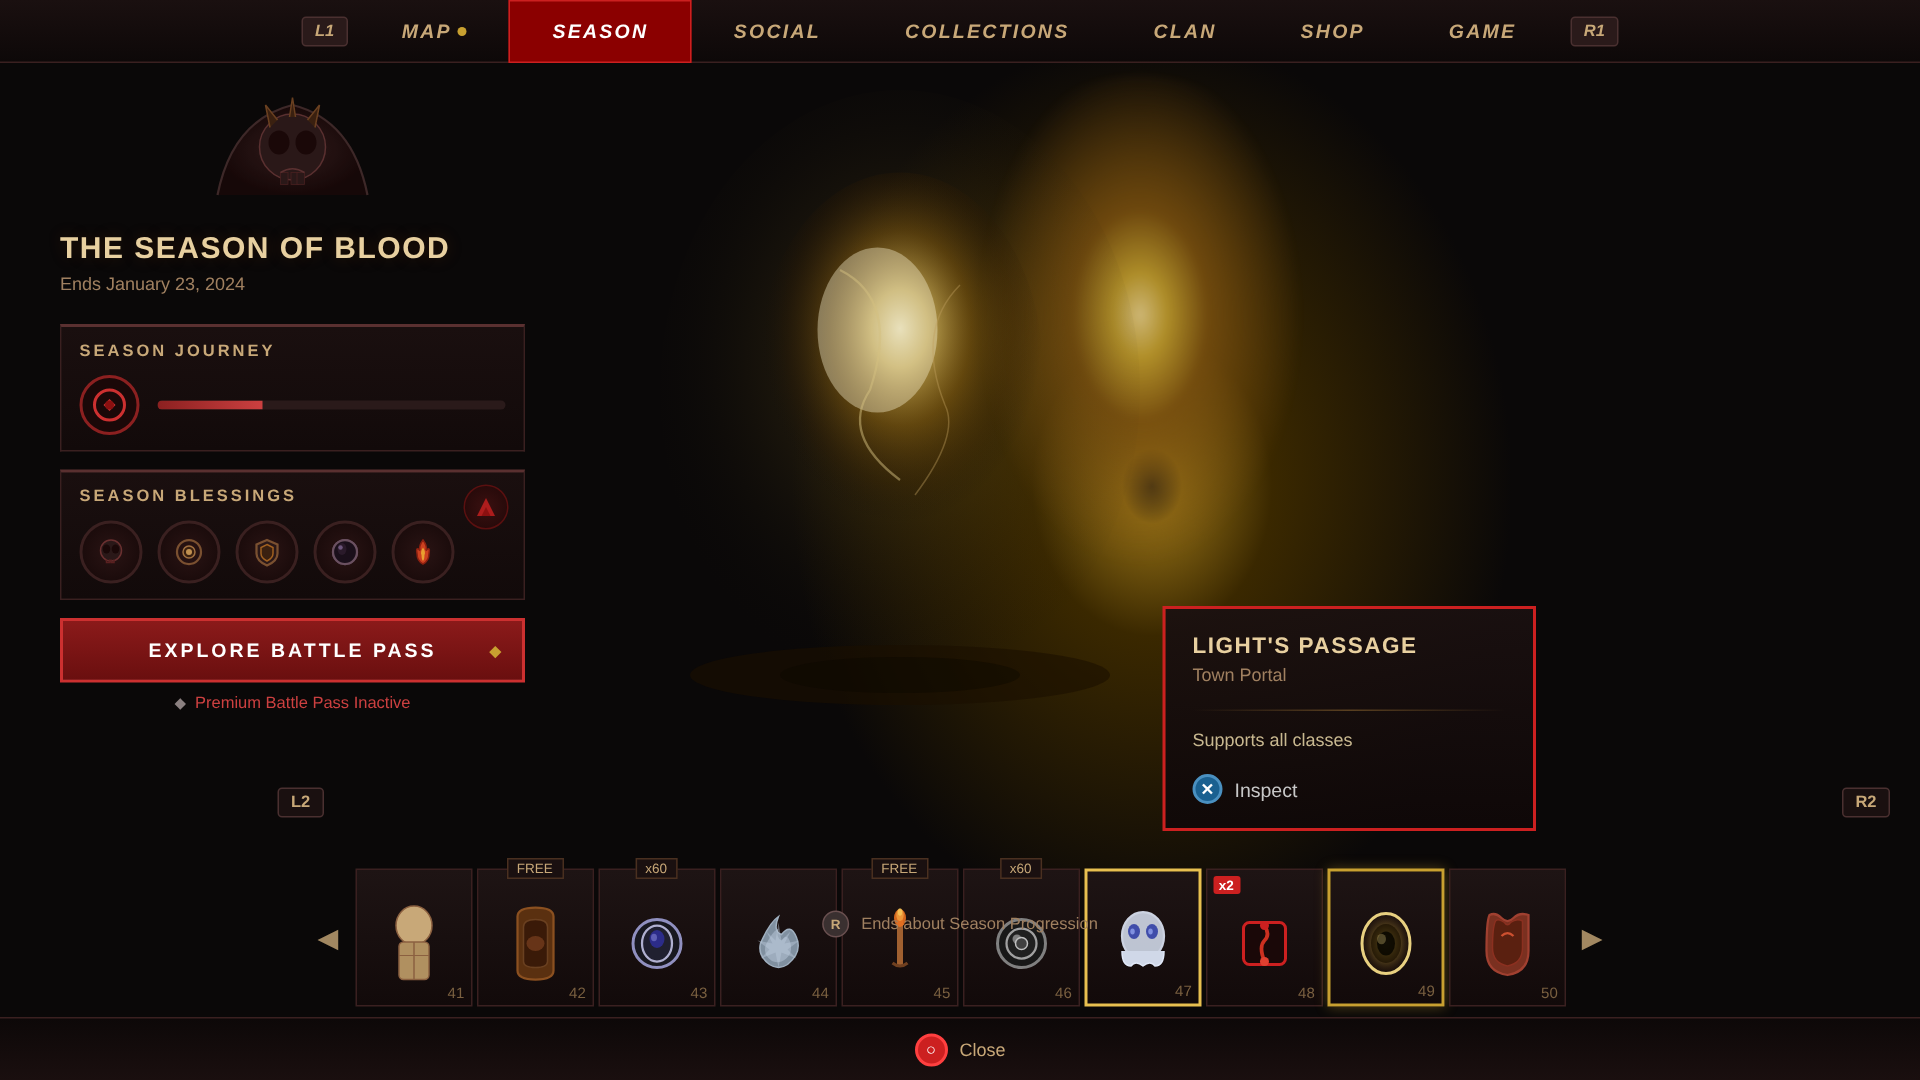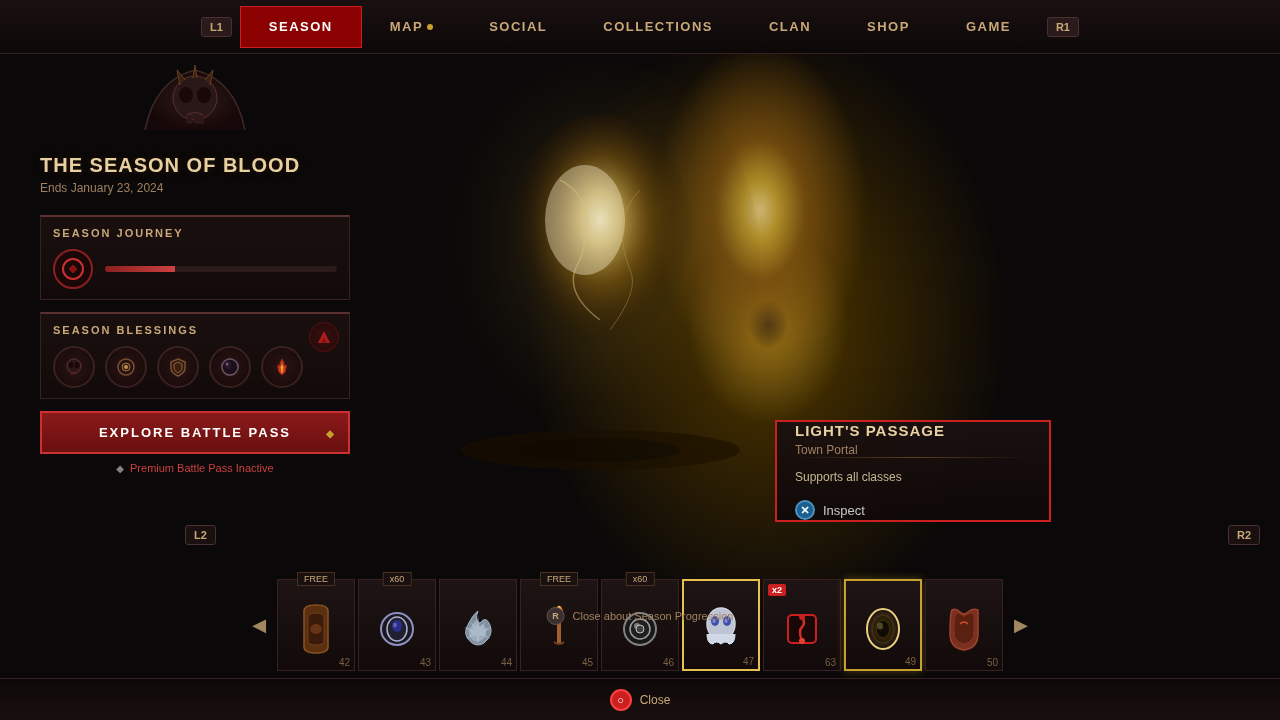--- a/index.html
+++ b/index.html
@@ -31,28 +31,29 @@
       filter: blur(2px);
       opacity: 0.85;
     }
 
     
     .nav-bar {
       position: absolute;
       top: 0;
       left: 0;
       right: 0;
-      height: 54px;
+      height: 42px;
       background: linear-gradient(to bottom, #1a1010, #0d0808);
       border-bottom: 1px solid #3a2020;
       display: flex;
       align-items: center;
       justify-content: center;
       gap: 0;
       z-index: 100;
+      font-style: italic;
     }
 
     .nav-item {
       padding: 0 28px;
       height: 42px;
       display: flex;
       align-items: center;
       color: #c8a878;
       font-size: 13px;
       font-weight: bold;
@@ -294,42 +295,42 @@
       display: flex;
       align-items: center;
       justify-content: center;
       font-size: 28px;
       padding-top: 8px;
     }
 
     
     .info-box {
       position: absolute;
-      top: 420px;
+      top: 404px;
       left: 775px;
-      width: 276px;
+      width: 249px;
       background: linear-gradient(to bottom, #1a1010ee, #0f0808ee);
       border: 2px solid #cc2020;
-      padding: 0 18px;
+      padding: 16px 18px;
       z-index: 200;
     }
 
     .info-title {
       color: #e8d0a0;
       font-size: 15px;
       font-weight: bold;
       letter-spacing: 1px;
       text-transform: uppercase;
       margin-bottom: 4px;
     }
 
     .info-subtitle {
       color: #a08060;
       font-size: 12px;
-      margin-bottom: 0;
+      margin-bottom: 16px;
     }
 
     .info-divider {
       height: 1px;
       background: linear-gradient(to right, transparent, #5a4020, transparent);
       margin-bottom: 12px;
     }
 
     .info-desc {
       color: #c8b890;
@@ -473,25 +474,25 @@
     <path d="M220 130 Q190 160 210 210 Q220 230 190 270" stroke="#c0a060" stroke-width="1" fill="none" opacity="0.4"></path>
 
     <ellipse cx="180" cy="390" rx="140" ry="20" fill="#1a0f00" opacity="0.6"></ellipse>
     <ellipse cx="180" cy="390" rx="80" ry="12" fill="#0a0800" opacity="0.4"></ellipse>
   </svg>
 </div>
 
 <div class="nav-bar">
   <div class="nav-button">L1</div>
 
-  <div class="nav-item active">SEASON</div>
   <div class="nav-item">
     <span>MAP</span>
     <span class="map-dot"></span>
   </div>
+  <div class="nav-item active">SEASON</div>
   <div class="nav-item">SOCIAL</div>
   <div class="nav-item">COLLECTIONS</div>
   <div class="nav-item">CLAN</div>
   <div class="nav-item">SHOP</div>
   <div class="nav-item">GAME</div>
 
   <div class="nav-button">R1</div>
 </div>
 
 <div class="left-panel">
@@ -622,20 +623,31 @@
   <div style="background:#1a1010; border:1px solid #4a3030; color:#c8a878; font-size:11px; font-weight:bold; padding:3px 8px; border-radius:3px;">L2</div>
 </div>
 
 <div style="position:absolute; right:20px; bottom:175px; z-index:50;">
   <div style="background:#1a1010; border:1px solid #4a3030; color:#c8a878; font-size:11px; font-weight:bold; padding:3px 8px; border-radius:3px;">R2</div>
 </div>
 
 <div class="item-bar">
   <div class="nav-arrow">◀</div>
 
+  <div class="item-card">
+    <div class="item-inner">
+      <svg width="40" height="55" viewBox="0 0 40 55">
+        <ellipse cx="20" cy="15" rx="12" ry="13" fill="#c8a878" stroke="#8b6040" stroke-width="1"></ellipse>
+        <rect x="10" y="26" width="20" height="25" rx="3" fill="#b09060" stroke="#8b6040" stroke-width="1"></rect>
+        <line x1="20" y1="26" x2="20" y2="51" stroke="#8b6040" stroke-width="1"></line>
+        <path d="M10 35 L30 35" stroke="#8b6040" stroke-width="0.8"></path>
+      </svg>
+    </div>
+    <div class="item-number">41</div>
+  </div>
 
   <div class="item-card">
     <div class="item-badge">FREE</div>
     <div class="item-inner">
       <svg width="36" height="52" viewBox="0 0 36 52">
         <path d="M6 8 Q6 2 18 2 Q30 2 30 8 L30 44 Q30 50 18 50 Q6 50 6 44 Z" fill="#5a3010" stroke="#8b5020" stroke-width="1.5"></path>
         <path d="M10 15 Q10 10 18 10 Q26 10 26 15 L26 38 Q26 42 18 42 Q10 42 10 38 Z" fill="#3a1a08" stroke="#6a4020" stroke-width="1"></path>
         <ellipse cx="18" cy="26" rx="6" ry="5" fill="#7a4020" opacity="0.7"></ellipse>
       </svg>
     </div>
@@ -710,21 +722,21 @@
   <div class="item-card">
     <div class="x2-badge">x2</div>
     <div class="item-inner">
       <svg width="44" height="44" viewBox="0 0 44 44">
         <rect x="8" y="8" width="28" height="28" rx="4" fill="#1a0808" stroke="#cc2020" stroke-width="2"></rect>
         <path d="M22 10 Q26 16 22 20 Q18 24 22 34" stroke="#cc3020" stroke-width="2.5" fill="none"></path>
         <circle cx="22" cy="10" r="3" fill="#cc2020"></circle>
         <circle cx="22" cy="34" r="3" fill="#e04030"></circle>
       </svg>
     </div>
-    <div class="item-number">63</div>
+    <div class="item-number">48</div>
   </div>
 
   <div class="item-card selected">
     <div class="item-inner">
       <svg width="48" height="54" viewBox="0 0 48 54">
         <defs>
           <radialGradient id="portalG" cx="50%" cy="50%" r="50%">
             <stop offset="0%" stop-color="#f0e8b0" stop-opacity="0.9"></stop>
             <stop offset="40%" stop-color="#c0a040" stop-opacity="0.6"></stop>
             <stop offset="100%" stop-color="#3a2000" stop-opacity="0.1"></stop>
@@ -748,21 +760,21 @@
       </svg>
     </div>
     <div class="item-number">50</div>
   </div>
 
   <div class="nav-arrow">▶</div>
 </div>
 
 <div class="progression-hint">
   <div class="r-badge">R</div>
-  <span>Close about Season Progression</span>
+  <span>Ends about Season Progression</span>
 </div>
 
 <div class="bottom-bar">
   <div class="bottom-hint">
     <div class="bottom-btn-icon btn-circle">○</div>
     <span>Close</span>
   </div>
 </div>
 
 </body></html>

